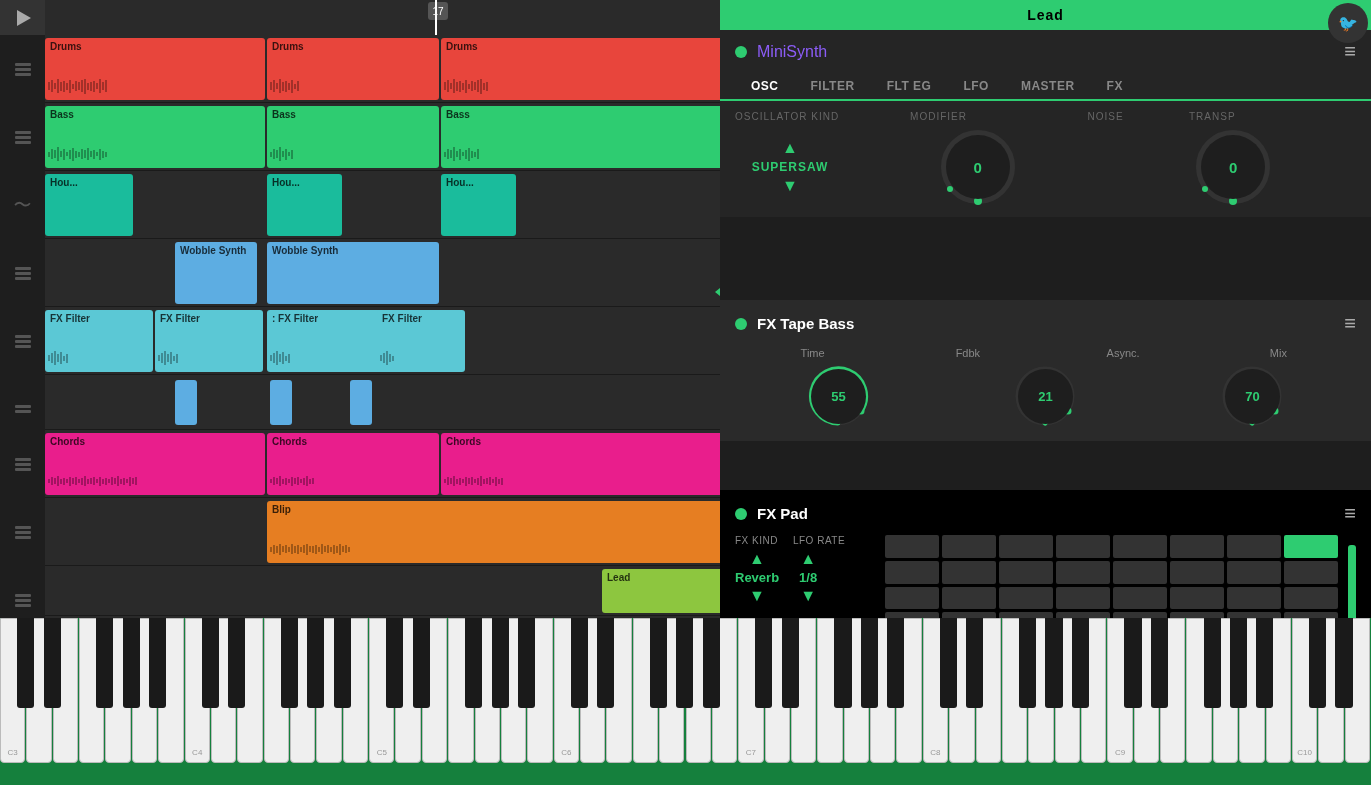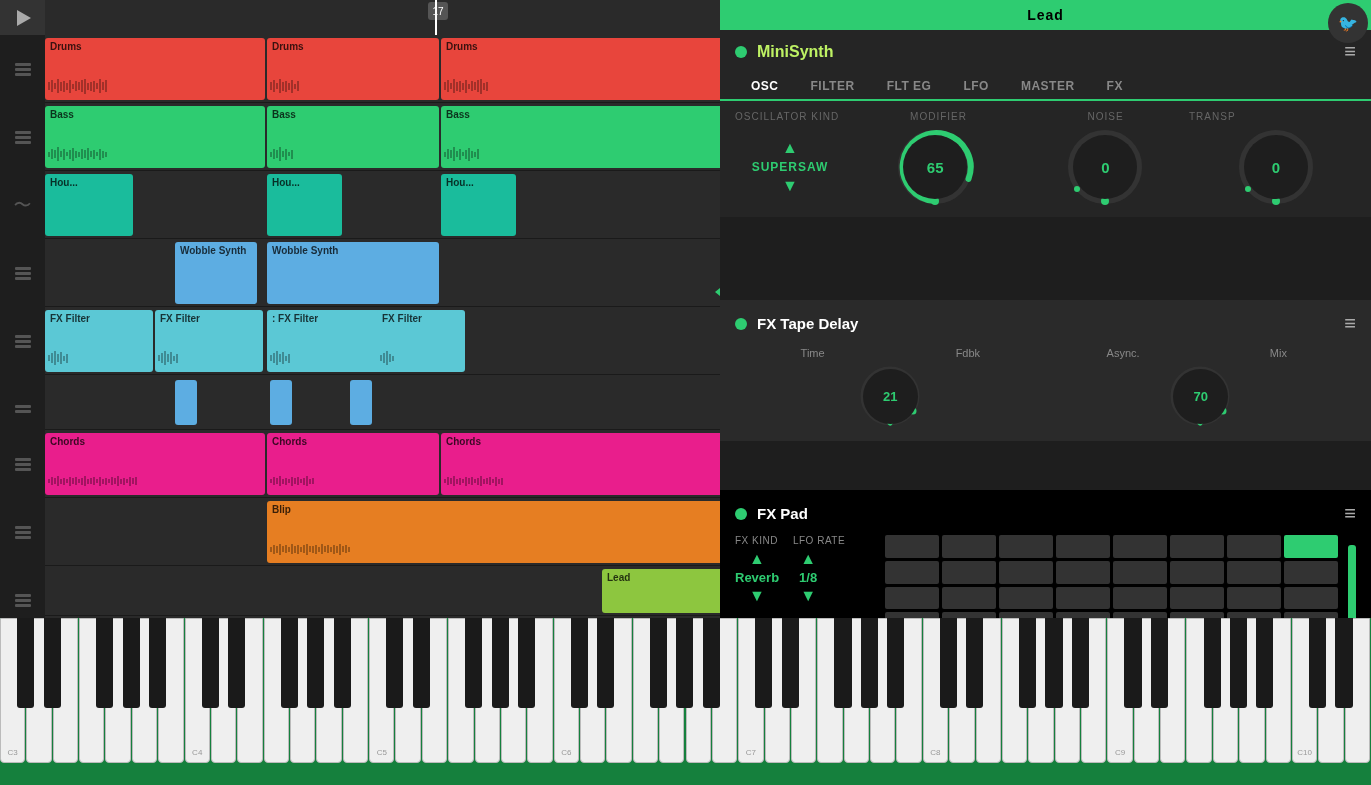--- a/index.html
+++ b/index.html
@@ -175,23 +175,23 @@
       padding: 10px 15px;
       background: #252525;
     }
     .synth-active-dot {
       width: 12px; height: 12px;
       border-radius: 50%;
       background: #2ecc71;
       margin-right: 10px;
     }
     .synth-title {
-      color: #bef264;
+      color: #8b5cf6;
       font-size: 16px;
-      font-weight: bold;
+      font-weight: normal;
       flex: 1;
     }
     .synth-menu {
       color: #aaa;
       font-size: 20px;
       cursor: pointer;
     }
 
     
     .synth-tabs {
@@ -985,32 +985,20 @@
         <div class="osc-label osc-label-transp">Transp</div>
       </div>
       <div class="osc-controls-row">
 
         <div class="osc-type-selector">
           <div class="chevron-btn">▲</div>
           <div class="osc-type-name">SUPERSAW</div>
           <div class="chevron-btn">▼</div>
         </div>
 
-        <div class="knob-container">
-          <div class="knob-outer">
-            <svg width="80" height="80" viewBox="0 0 80 80">
-              <circle cx="40" cy="40" r="34" fill="#1a1a1a" stroke="#333" stroke-width="6"></circle>
-              <path d="M 40 74 A 34 34 0 1 1 73.5 52" fill="none" stroke="#2ecc71" stroke-width="6" stroke-linecap="round"></path>
-              <circle cx="40" cy="74" r="4" fill="#2ecc71"></circle>
-            </svg>
-            <div class="knob-inner-circle">
-              <span class="knob-val">65</span>
-            </div>
-          </div>
-        </div>
 
         <div class="knob-container">
           <div class="knob-outer">
             <svg width="80" height="80" viewBox="0 0 80 80">
               <circle cx="40" cy="40" r="34" fill="#1a1a1a" stroke="#333" stroke-width="6"></circle>
               <path d="M 12 62 A 34 34 0 0 1 12 62" fill="none" stroke="#2ecc71" stroke-width="6" stroke-linecap="round"></path>
               <circle cx="40" cy="74" r="4" fill="#2ecc71"></circle>
             </svg>
             <div class="knob-inner-circle">
               <span class="knob-val">0</span>
@@ -1030,32 +1018,44 @@
             </div>
           </div>
         </div>
       </div>
     </div>
   </div>
 
   <div class="fx-panel" style="position:absolute;top:295px;left:0;right:0;">
     <div class="fx-panel-header">
       <div class="fx-active-dot"></div>
-      <span class="fx-title">FX Tape Delay</span>
+      <span class="fx-title">FX Tape Bass</span>
       <span class="synth-menu">≡</span>
     </div>
     <div class="fx-labels-row">
       <span class="fx-label">Time</span>
       <span class="fx-label">Fdbk</span>
       <span class="fx-label">Async.</span>
       <span class="fx-label">Mix</span>
     </div>
     <div class="fx-knobs-row">
 
 
+      <div class="knob-container">
+        <div class="knob-outer knob-sm">
+          <svg width="65" height="65" viewBox="0 0 65 65">
+            <circle cx="32" cy="32" r="27" fill="#1a1a1a" stroke="#333" stroke-width="5"></circle>
+            <path d="M 32 59 A 27 27 0 1 1 55 47" fill="none" stroke="#2ecc71" stroke-width="5" stroke-linecap="round"></path>
+            <circle cx="55" cy="47" r="3.5" fill="#2ecc71"></circle>
+          </svg>
+          <div class="knob-inner-circle" style="top:5px;left:5px;width:55px;height:55px;">
+            <span class="knob-val" style="font-size:13px;">55</span>
+          </div>
+        </div>
+      </div>
 
       <div class="knob-container">
         <div class="knob-outer knob-sm">
           <svg width="65" height="65" viewBox="0 0 65 65">
             <circle cx="32" cy="32" r="27" fill="#1a1a1a" stroke="#333" stroke-width="5"></circle>
             <path d="M 32 59 A 27 27 0 0 1 55 47" fill="none" stroke="#2ecc71" stroke-width="5" stroke-linecap="round"></path>
             <circle cx="55" cy="47" r="3.5" fill="#2ecc71"></circle>
           </svg>
           <div class="knob-inner-circle" style="top:5px;left:5px;width:55px;height:55px;">
             <span class="knob-val" style="font-size:13px;">21</span>

